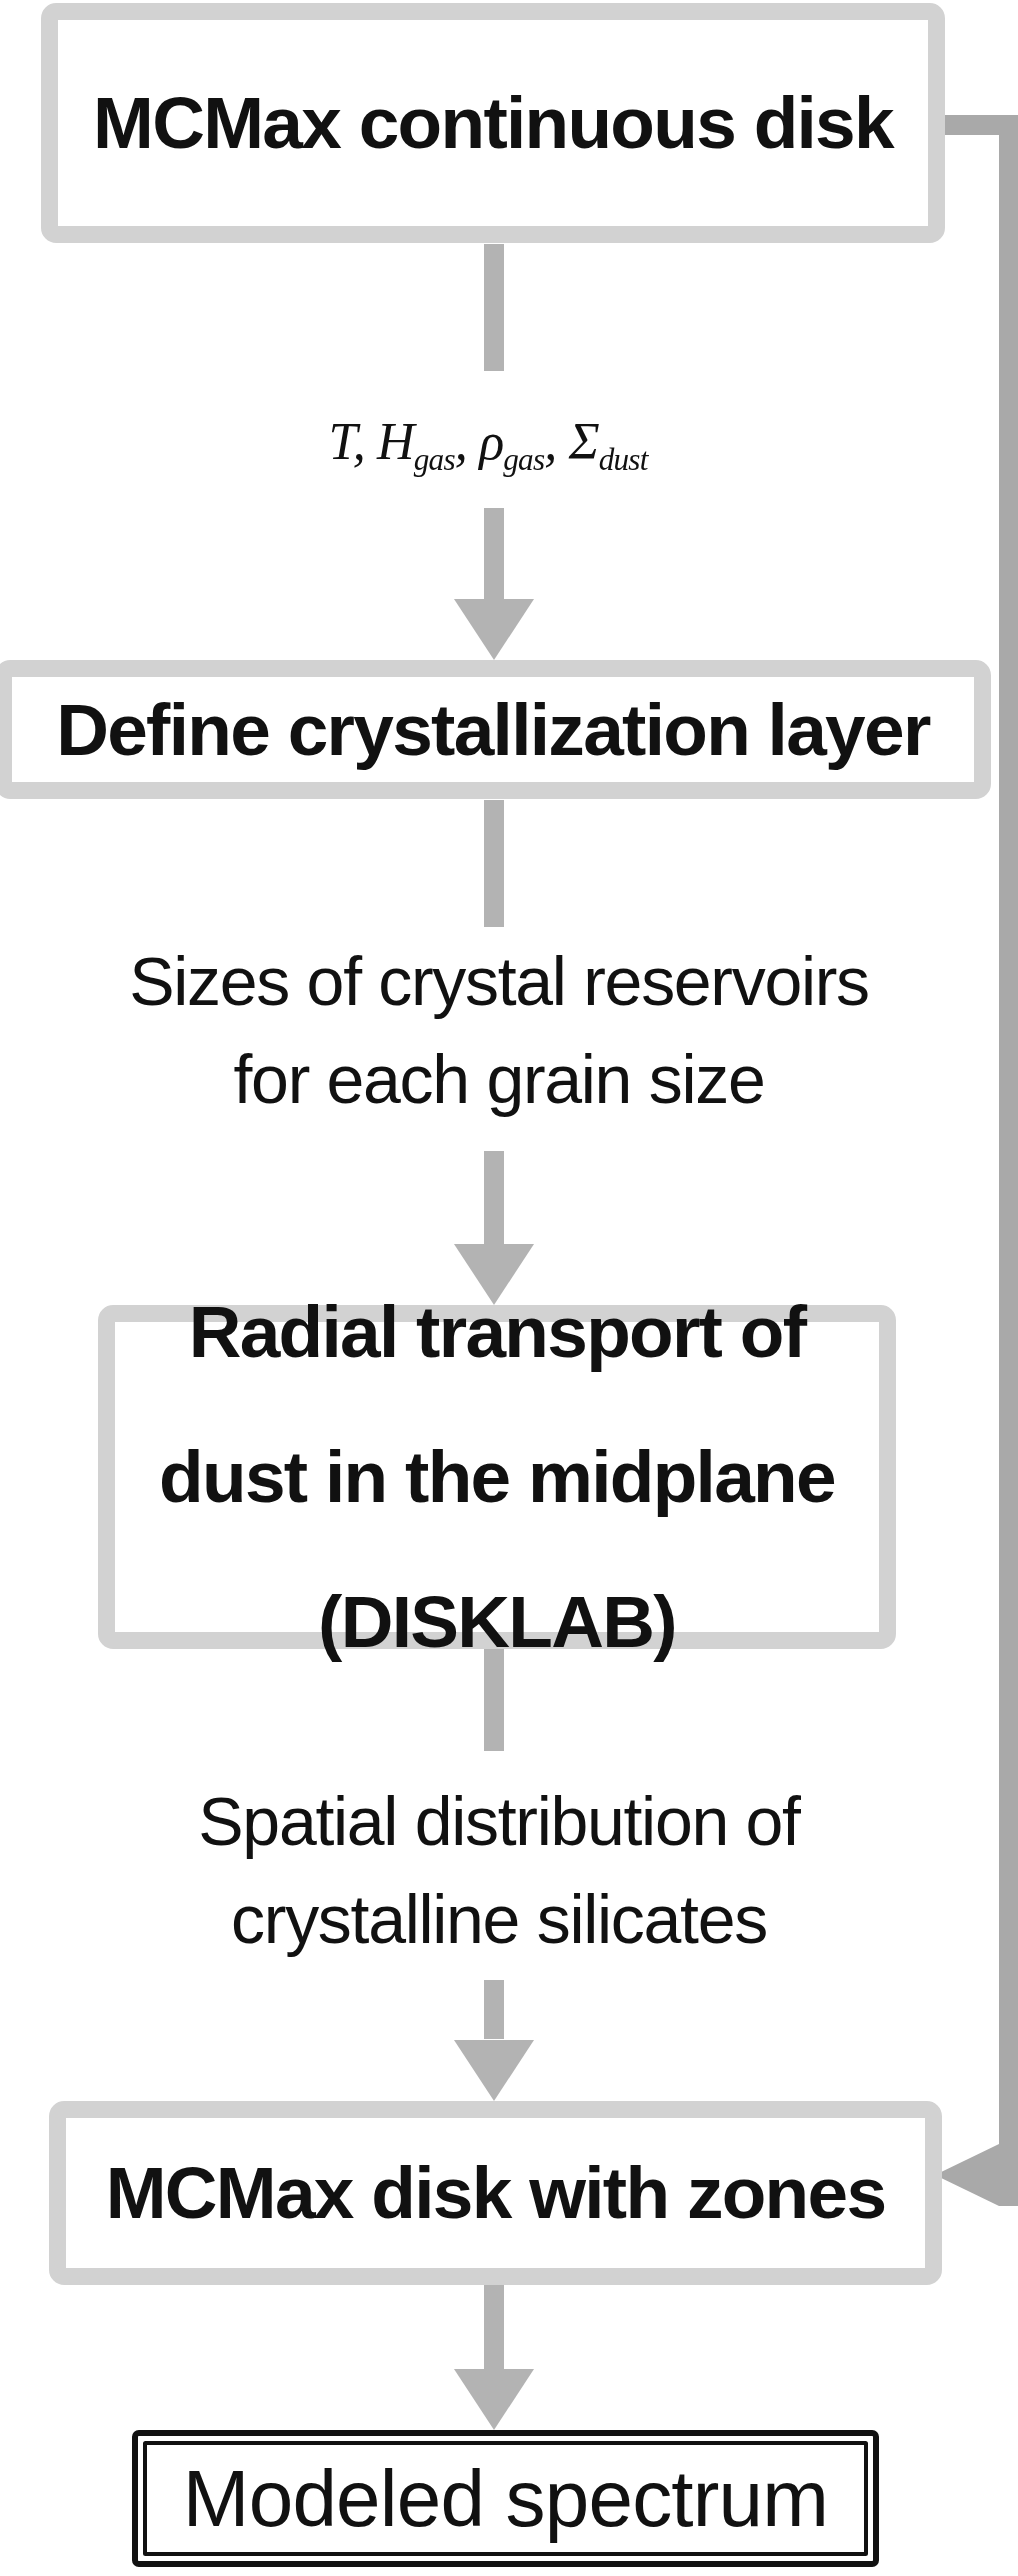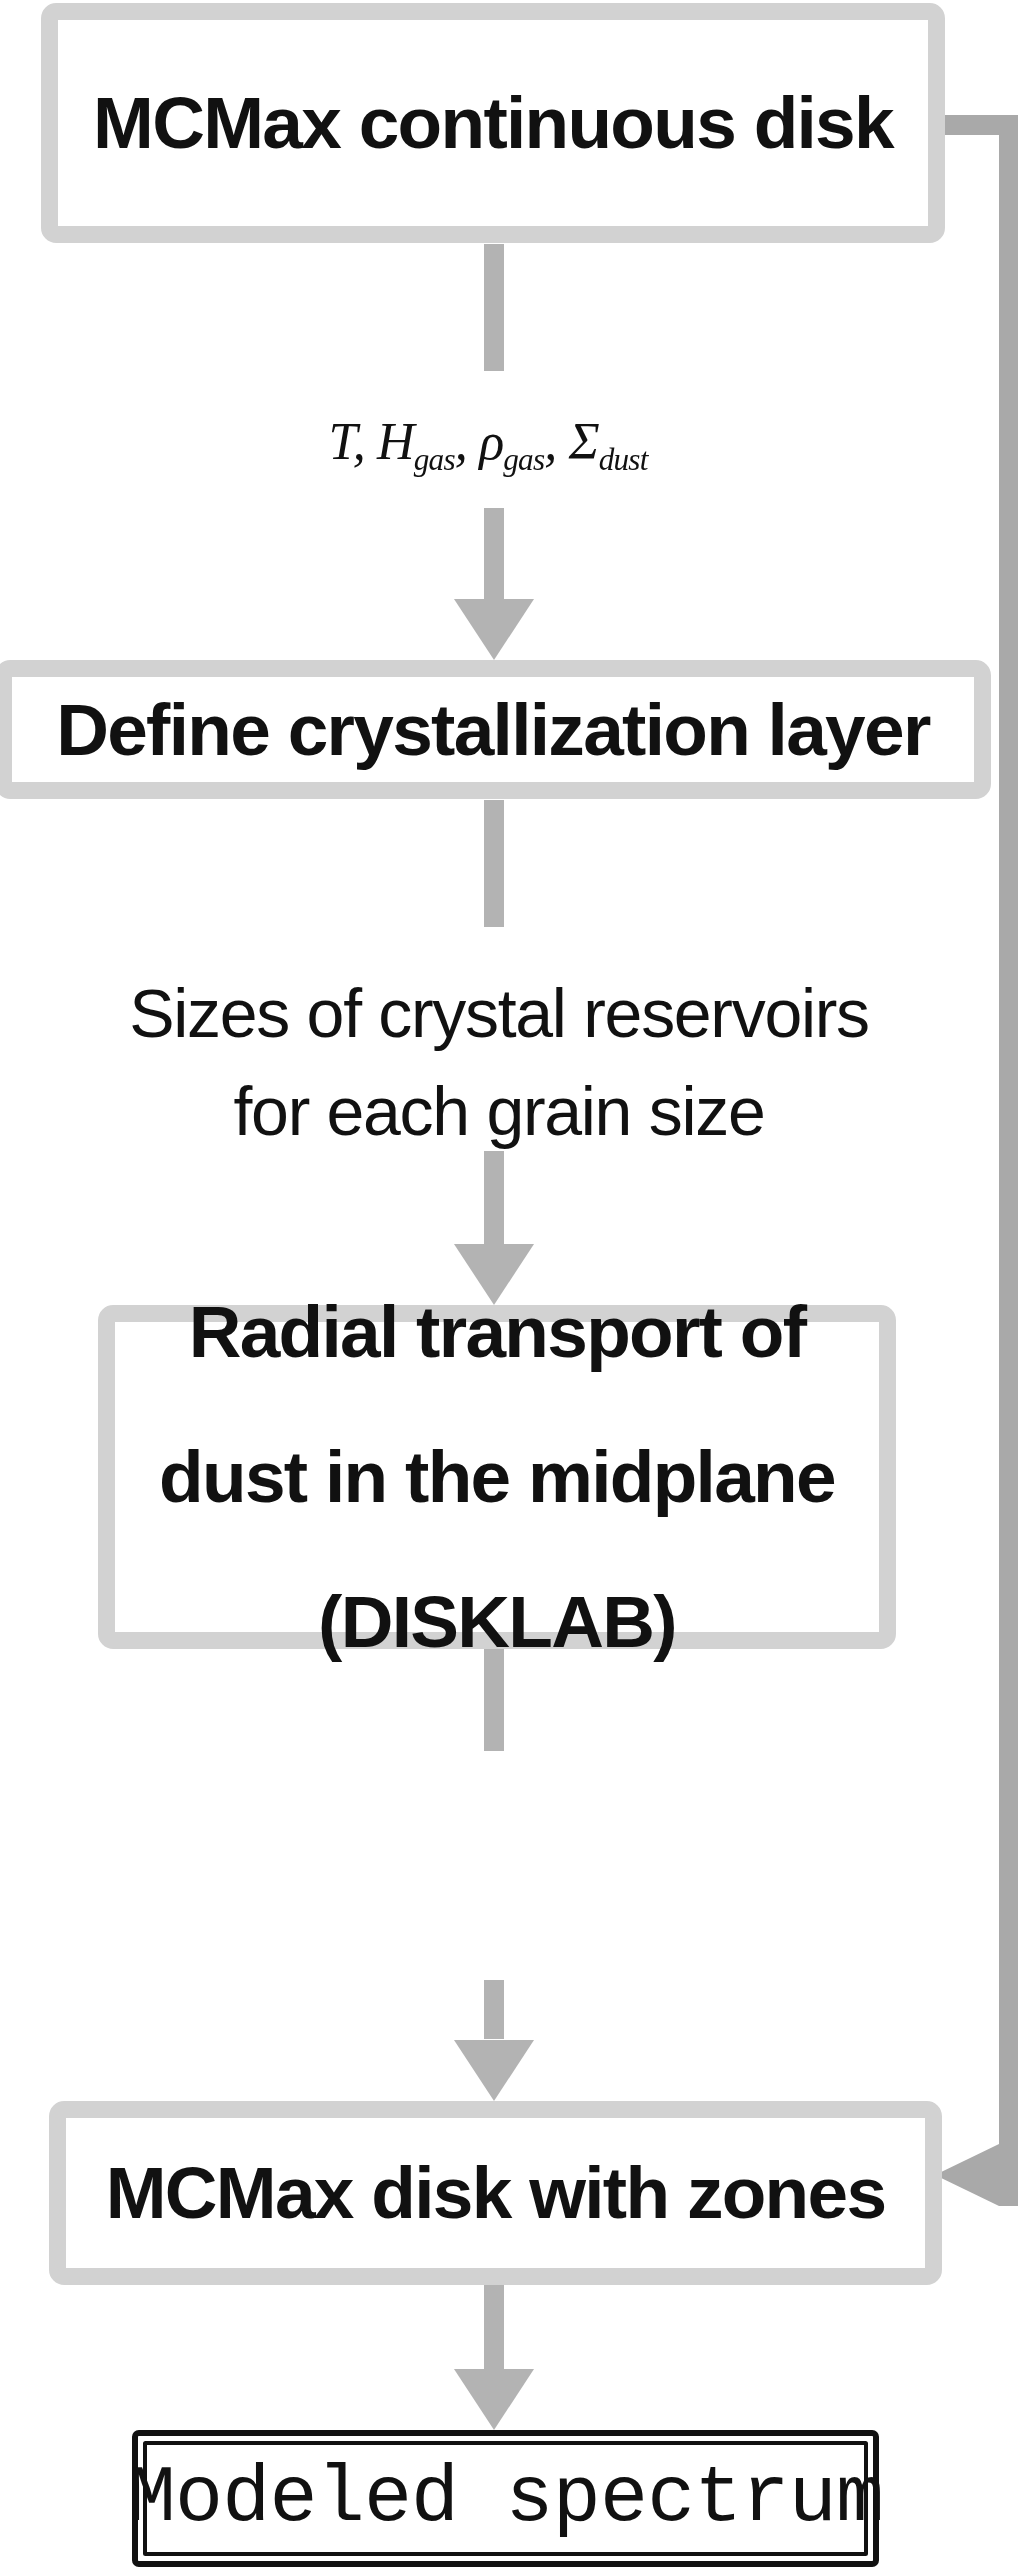--- a/index.html
+++ b/index.html
@@ -47,21 +47,20 @@
   }
   .dbox-inner {
     position: absolute;
     left: 5.1px; top: 5.1px; right: 5.1px; bottom: 5.1px;
     border: 4.2px solid var(--final-box-border, #111111);
     border-radius: 2.5px;
     display: flex;
     align-items: center;
     justify-content: center;
     text-align: center;
-    font-family: Liberation Mono, monospace;
   }
   .dbox-inner .line {
     font-size: 80px;
     line-height: 93px;
     letter-spacing: -0.8px;
     white-space: nowrap;
   }
 
   
   .edge-label {
@@ -147,31 +146,35 @@
   </div>
 
   <div class="math-label" style="top:378px;">
     <span>T, H</span><sub>gas</sub><span>, ρ</span><sub>gas</sub><span>, Σ</span><sub>dust</sub>
   </div>
 
   <div class="gbox" style="left:-5.1px; top:660px; width:996px; height:139px;">
     <div class="line">Define crystallization layer</div>
   </div>
 
-  <div class="edge-label" style="top:964px;">
+  <div class="edge-label" style="top:932px;">
     <div>Sizes of crystal reservoirs</div>
     <div>for each grain size</div>
   </div>
 
   <div class="gbox" style="left:98px; top:1305px; width:798px; height:344px;gap:43px;">
     <div class="line">Radial transport of</div>
     <div class="line">dust in the midplane</div>
     <div class="line">(DISKLAB)</div>
   </div>
 
+  <div class="edge-label" style="top:1772px;">
+    <div>Spatial distribution of</div>
+    <div>crystalline silicates</div>
+  </div>
 
   <div class="gbox" style="left:49px; top:2101px; width:893px; height:184px;">
     <div class="line">MCMax disk with zones</div>
   </div>
 
   <div class="dbox" style="left:132px; top:2430px; width:747px; height:137px;">
     <div class="dbox-inner">
       <div class="line">Modeled spectrum</div>
     </div>
   </div>

